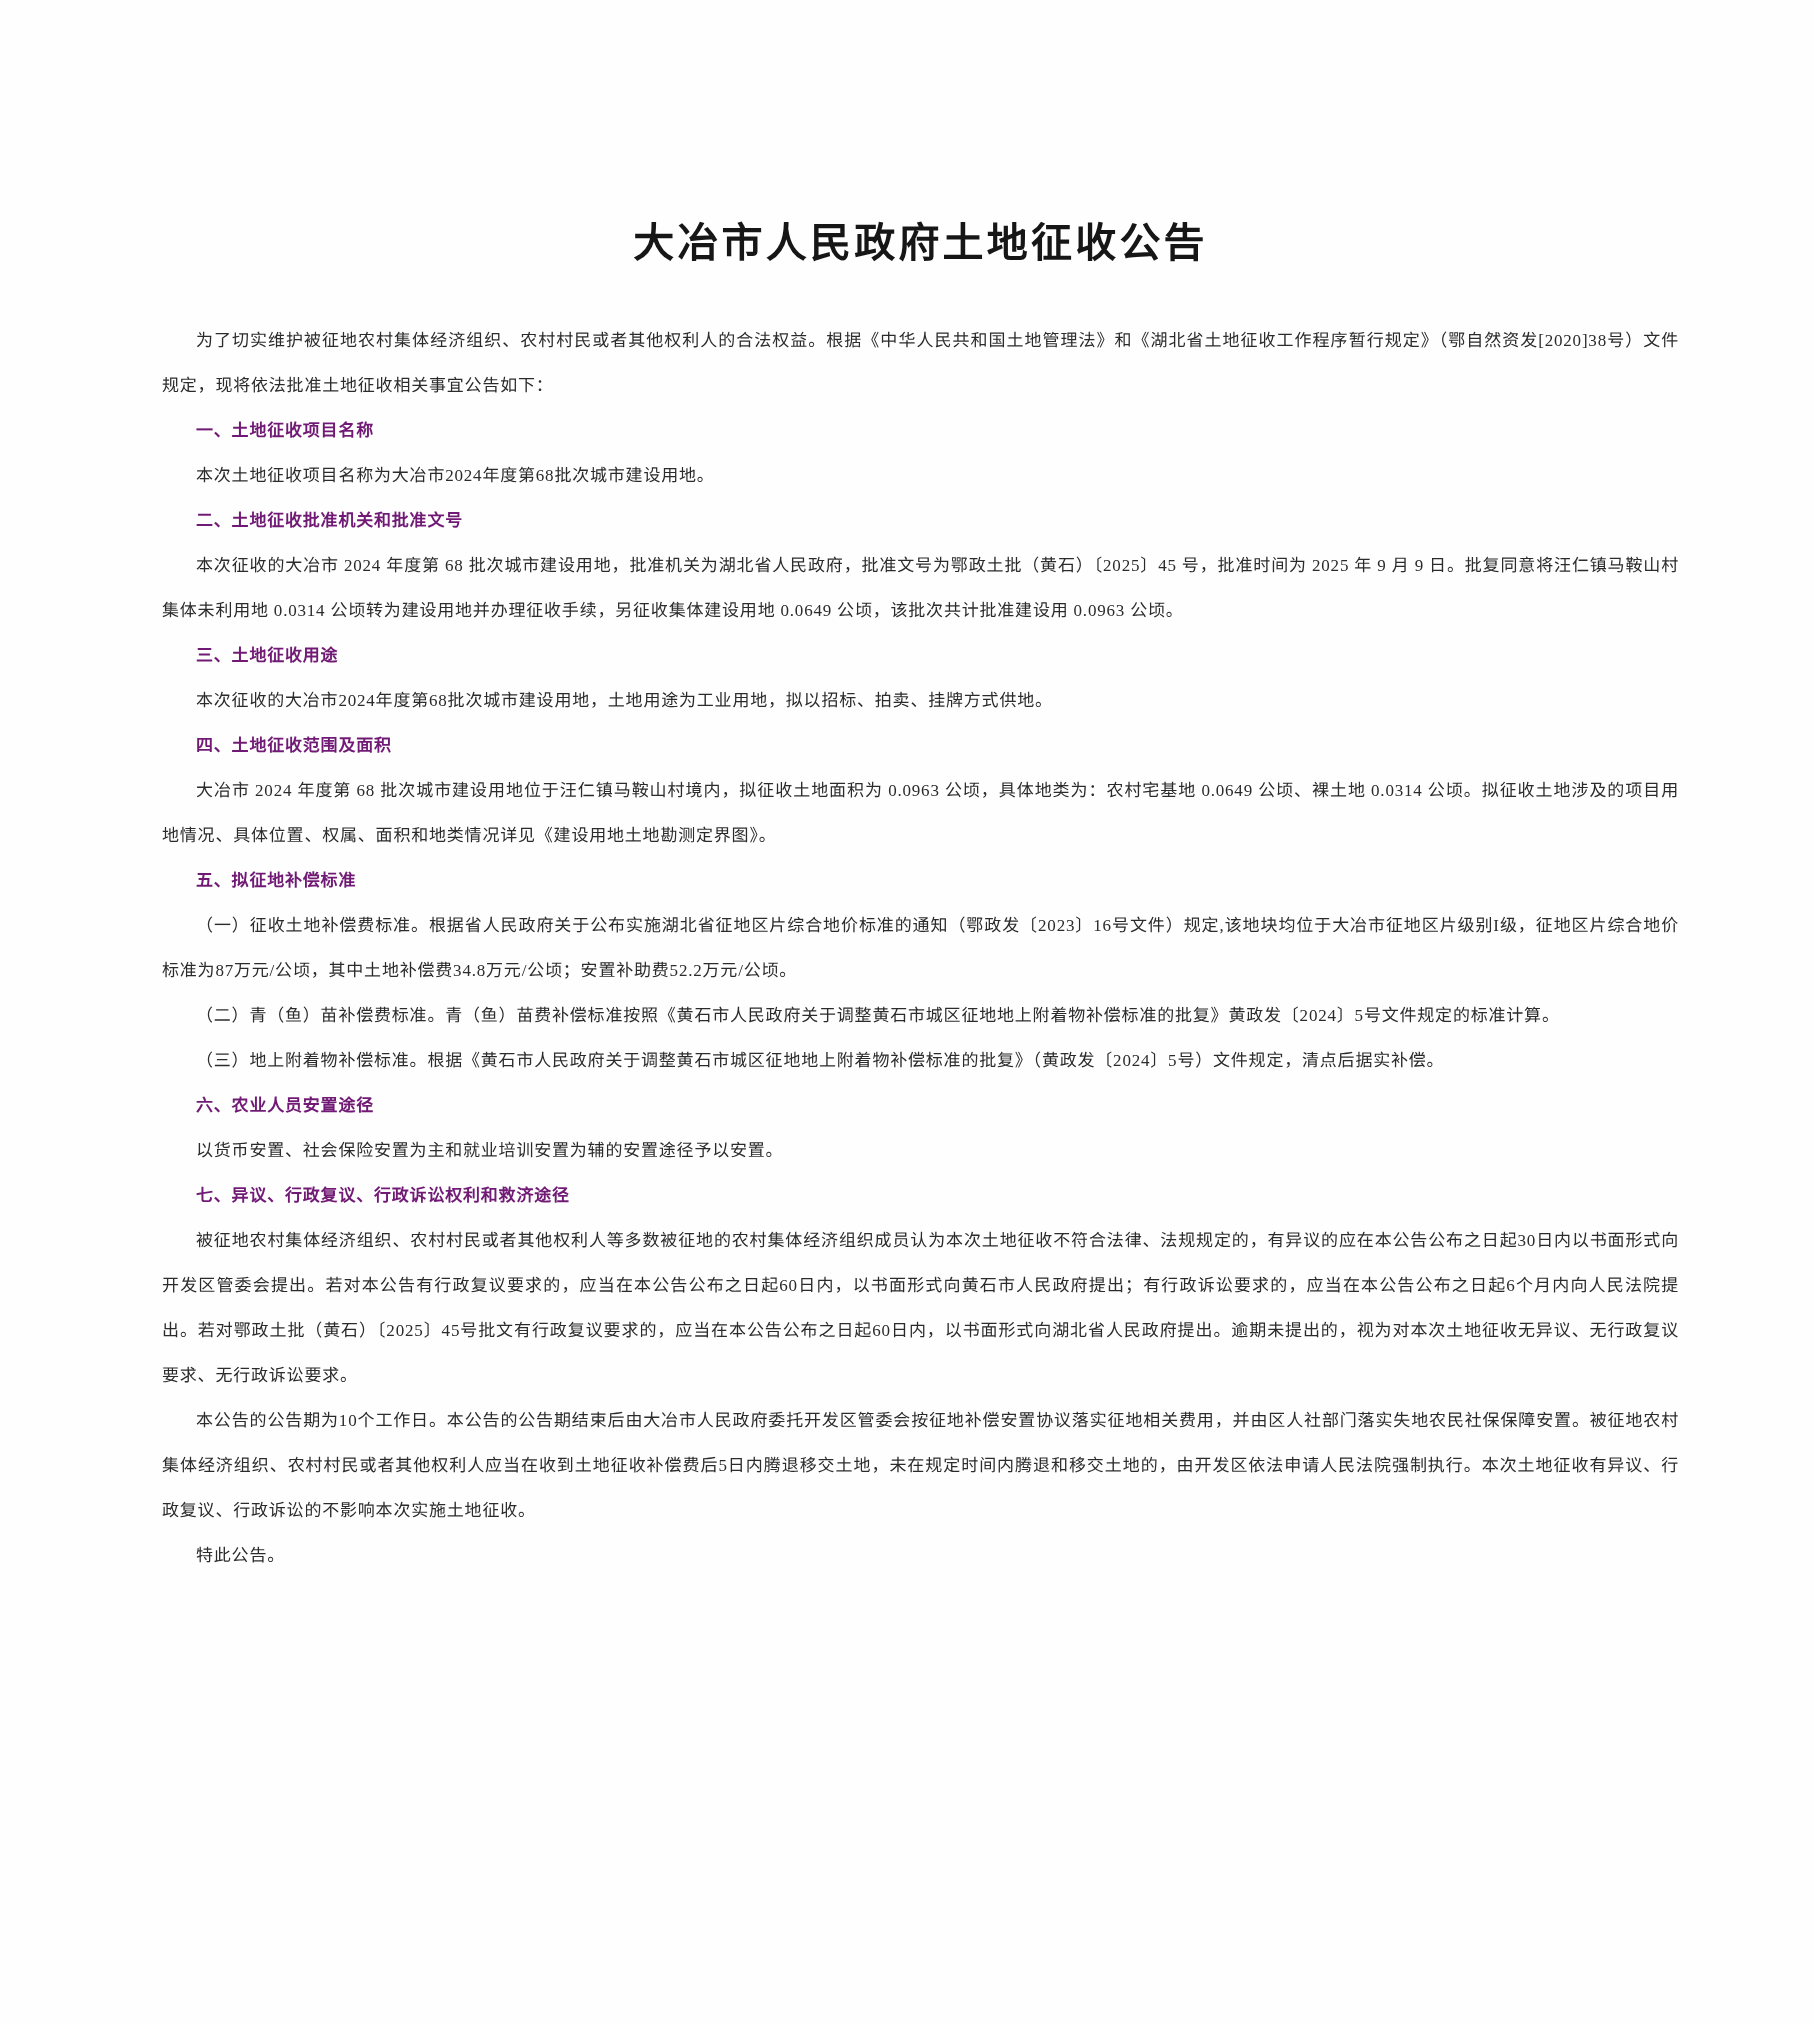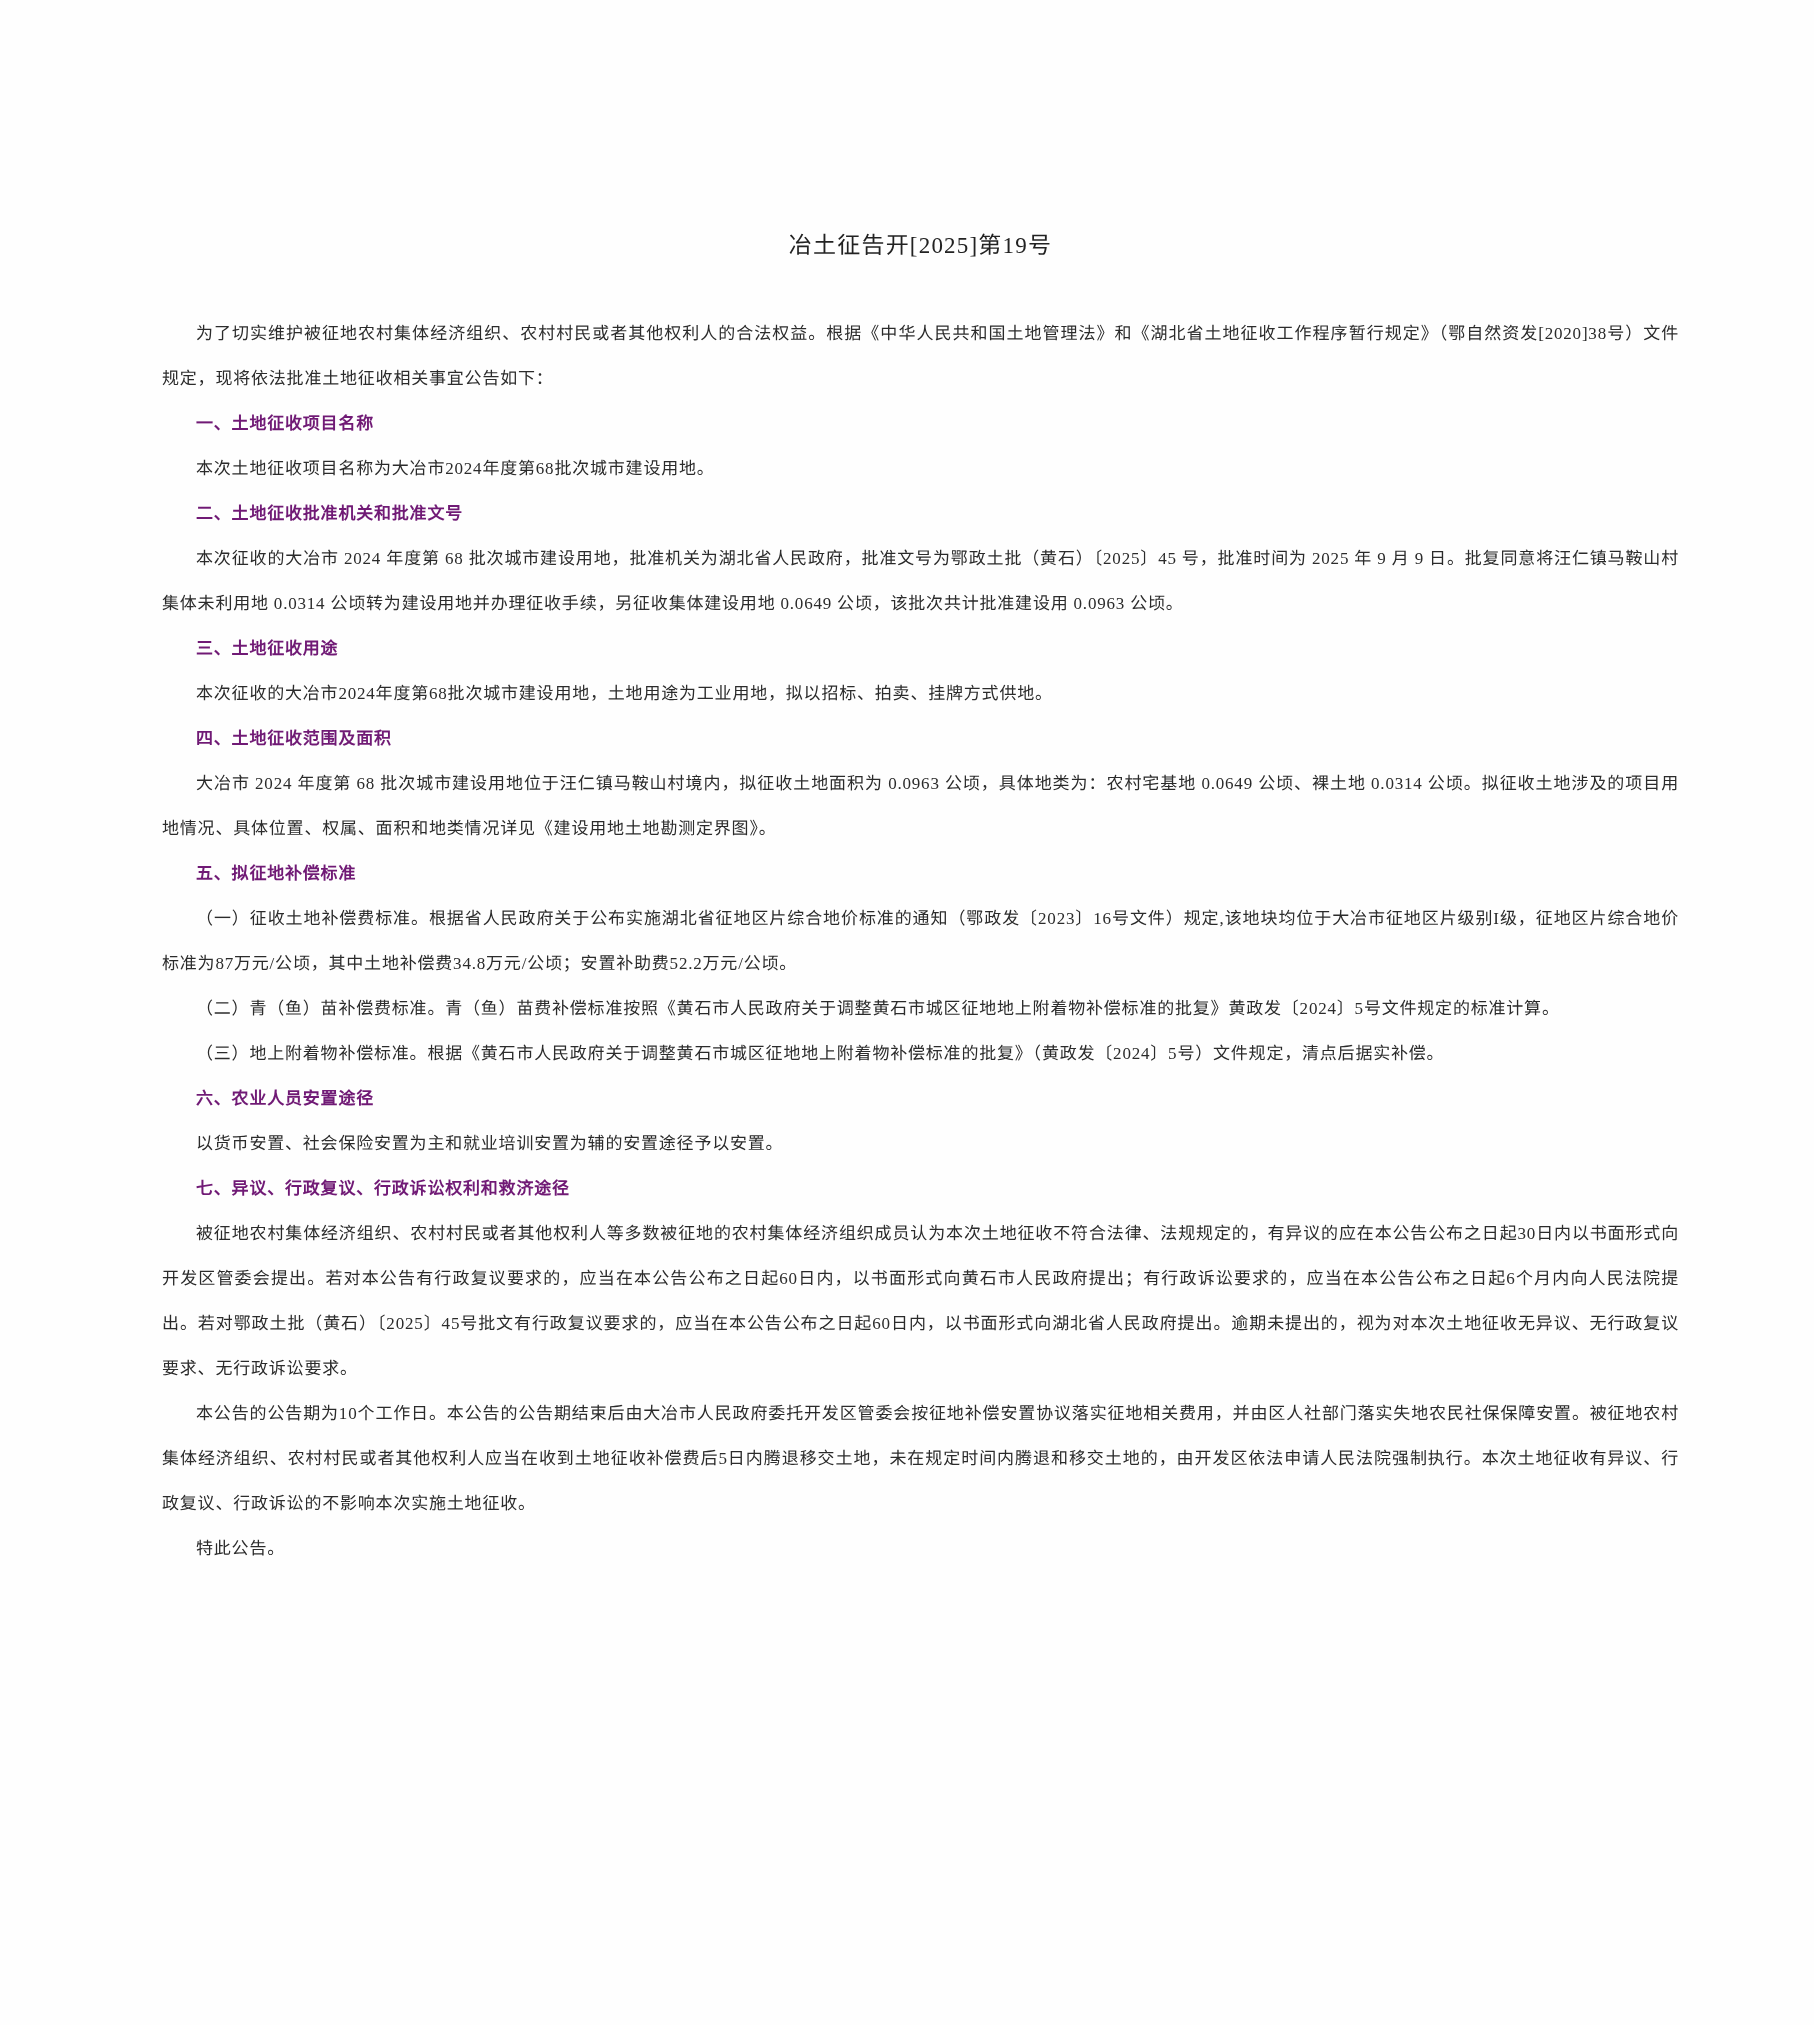--- a/index.html
+++ b/index.html
@@ -57,21 +57,21 @@
     font-weight: 700;
     color: #701a75;
   }
 </style>
 </head>
 <body>
 
 <div class="page">
 
   <div class="content">
-    <div class="doc-number">冶土征告开[2025]第19号</div>
+    <h1 class="title">大冶市人民政府土地征收公告</h1>
 
     <div class="body-text">
       <p>为了切实维护被征地农村集体经济组织、农村村民或者其他权利人的合法权益。根据《中华人民共和国土地管理法》和《湖北省土地征收工作程序暂行规定》（鄂自然资发[2020]38号）文件规定，现将依法批准土地征收相关事宜公告如下：</p>
       <span id="sections-host"><p class="heading">一、土地征收项目名称</p><p>本次土地征收项目名称为大冶市2024年度第68批次城市建设用地。</p><p class="heading">二、土地征收批准机关和批准文号</p><p>本次征收的大冶市 2024 年度第 68 批次城市建设用地，批准机关为湖北省人民政府，批准文号为鄂政土批（黄石）〔2025〕45 号，批准时间为 2025 年 9 月 9 日。批复同意将汪仁镇马鞍山村集体未利用地 0.0314 公顷转为建设用地并办理征收手续，另征收集体建设用地 0.0649 公顷，该批次共计批准建设用 0.0963 公顷。</p><p class="heading">三、土地征收用途</p><p>本次征收的大冶市2024年度第68批次城市建设用地，土地用途为工业用地，拟以招标、拍卖、挂牌方式供地。</p><p class="heading">四、土地征收范围及面积</p><p>大冶市 2024 年度第 68 批次城市建设用地位于汪仁镇马鞍山村境内，拟征收土地面积为 0.0963 公顷，具体地类为：农村宅基地 0.0649 公顷、裸土地 0.0314 公顷。拟征收土地涉及的项目用地情况、具体位置、权属、面积和地类情况详见《建设用地土地勘测定界图》。</p><p class="heading">五、拟征地补偿标准</p><p>（一）征收土地补偿费标准。根据省人民政府关于公布实施湖北省征地区片综合地价标准的通知（鄂政发〔2023〕16号文件）规定,该地块均位于大冶市征地区片级别I级，征地区片综合地价标准为87万元/公顷，其中土地补偿费34.8万元/公顷；安置补助费52.2万元/公顷。</p><p>（二）青（鱼）苗补偿费标准。青（鱼）苗费补偿标准按照《黄石市人民政府关于调整黄石市城区征地地上附着物补偿标准的批复》黄政发〔2024〕5号文件规定的标准计算。</p><p>（三）地上附着物补偿标准。根据《黄石市人民政府关于调整黄石市城区征地地上附着物补偿标准的批复》（黄政发〔2024〕5号）文件规定，清点后据实补偿。</p><p class="heading">六、农业人员安置途径</p><p>以货币安置、社会保险安置为主和就业培训安置为辅的安置途径予以安置。</p><p class="heading">七、异议、行政复议、行政诉讼权利和救济途径</p><p>被征地农村集体经济组织、农村村民或者其他权利人等多数被征地的农村集体经济组织成员认为本次土地征收不符合法律、法规规定的，有异议的应在本公告公布之日起30日内以书面形式向开发区管委会提出。若对本公告有行政复议要求的，应当在本公告公布之日起60日内，以书面形式向黄石市人民政府提出；有行政诉讼要求的，应当在本公告公布之日起6个月内向人民法院提出。若对鄂政土批（黄石）〔2025〕45号批文有行政复议要求的，应当在本公告公布之日起60日内，以书面形式向湖北省人民政府提出。逾期未提出的，视为对本次土地征收无异议、无行政复议要求、无行政诉讼要求。</p><p>本公告的公告期为10个工作日。本公告的公告期结束后由大冶市人民政府委托开发区管委会按征地补偿安置协议落实征地相关费用，并由区人社部门落实失地农民社保保障安置。被征地农村集体经济组织、农村村民或者其他权利人应当在收到土地征收补偿费后5日内腾退移交土地，未在规定时间内腾退和移交土地的，由开发区依法申请人民法院强制执行。本次土地征收有异议、行政复议、行政诉讼的不影响本次实施土地征收。</p><p>特此公告。</p></span>
     </div>
   </div>
 
 </div>
 
 

